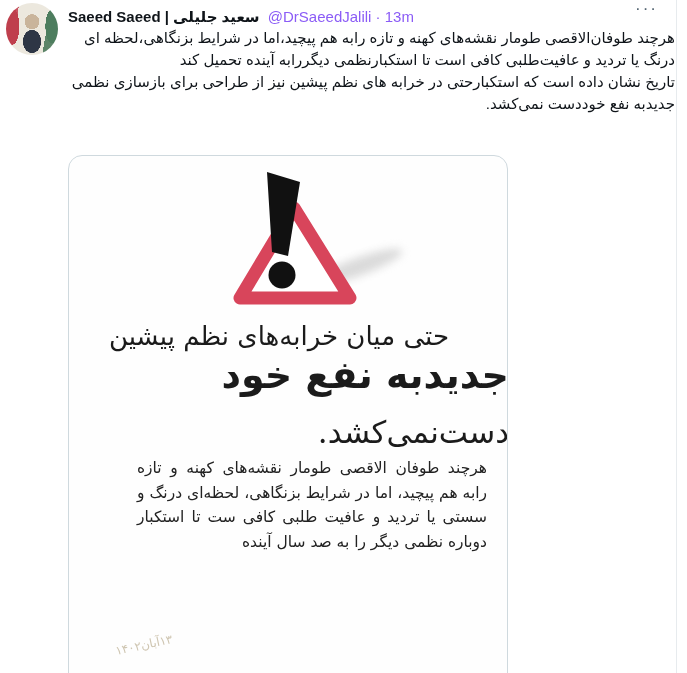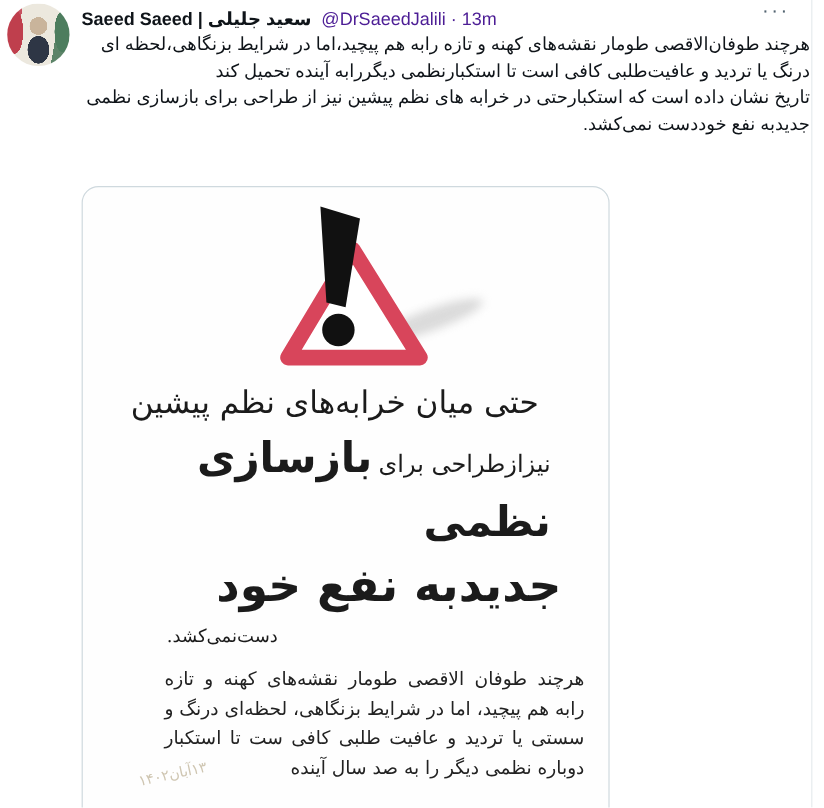--- a/index.html
+++ b/index.html
@@ -19,21 +19,21 @@
       radial-gradient(ellipse 15px 19px at 50% 74%, #2e3645 0 60%, transparent 61%),
       radial-gradient(ellipse 10px 26px at 12% 45%, #bf3f4d 0 70%, transparent 71%),
       radial-gradient(ellipse 9px 24px at 88% 45%, #4d7d5e 0 70%, transparent 71%),
       linear-gradient(100deg,#c75260 0 22%,#ece8de 22% 74%,#5c8468 74%);
   }
   .header-row{
     position:absolute;left:68px;top:7px;right:40px;height:22px;
     font-size:15px;line-height:20px;white-space:nowrap;overflow:hidden;
   }
   .display-name{font-weight:bold;color:#0f1419;}
-  .handle-group{color:#4c1d95;margin-left:4px;}
+  .handle-group{color:#8b5cf6;margin-left:4px;}
   .more-btn{
     position:absolute;top:1px;right:29px;color:#536471;font-size:17px;
     letter-spacing:2px;line-height:16px;cursor:pointer;
   }
   
   .tweet-text{
     position:absolute;top:27px;right:12px;left:68px;
     direction:rtl;text-align:right;
     color:#0f1419;font-size:15px;line-height:22px;
   }
@@ -45,22 +45,22 @@
     overflow:hidden;box-sizing:border-box;
   }
   .warn-icon{position:absolute;left:158px;top:12px;}
   .poster-text{position:absolute;top:160px;left:0;width:440px;direction:rtl;color:#1b1b1b;
     font-family:"DejaVu Serif","DejaVu Sans",serif;}
   .p-l1{font-size:20px;line-height:26px;text-align:right;padding-right:104px;}
   .p-l2{font-size:26px;line-height:34px;padding-right:60px;margin-top:3px;}
   .p-l3{text-align:right;padding-right:50px;margin-top:5px;line-height:48px;}
   .p-l3 .sm{font-size:20px;}
   .p-l3 .bg{font-size:35px;font-weight:bold;}
-  .p-l4{font-size:38px;font-weight:bold;line-height:44px;text-align:center;padding-left:70px;}
-  .p-l5{font-size:15px;line-height:30px;text-align:left;padding-left:70px;margin-top:5px;}
+  .p-l4{font-size:38px;font-weight:bold;line-height:44px;text-align:right;padding-left:70px;}
+  .p-l5{font-size:31px;line-height:30px;text-align:right;padding-left:70px;margin-top:20px;}
   .p-para{
     font-size:15.5px;line-height:24.5px;text-align:justify;
     padding:0 22px 0 68px;margin-top:9px;color:#222;
   }
   .p-date{
     position:absolute;left:46px;top:322px;
     font-size:12px;color:#cfc6b2;transform:rotate(-12deg);
     font-family:"DejaVu Sans",sans-serif;
   }
   .map-footer{position:absolute;left:0;bottom:-28px;width:440px;height:90px;opacity:.75;}
@@ -97,24 +97,20 @@
       </filter>
     </defs>
     <ellipse cx="131" cy="99" rx="47" ry="9" transform="rotate(-20 131 99)" fill="#bdbdbd" opacity="0.55" filter="url(#softblur)"></ellipse>
     <path d="M67,40 L13,130 L123,130 Z" fill="#ffffff" stroke="#d8455b" stroke-width="13" stroke-linejoin="round"></path>
     <path d="M40,4 L73,14 L61,88 L45,84 Z" fill="#111111"></path>
     <circle cx="55" cy="107" r="13.5" fill="#111111"></circle>
   </svg>
 
   <div class="poster-text">
     <div class="p-l2">حتی میان خرابه‌های نظم پیشین</div>
-    <div class="p-l3">
-      <span class="sm">نیزازطراحی برای</span>
-      <span class="bg">بازسازی نظمی</span>
-    </div>
     <div class="p-l4">جدیدبه نفع خود</div>
     <div class="p-l5">دست‌نمی‌کشد.</div>
     <div class="p-para">هرچند طوفان الاقصی طومار نقشه‌های کهنه و تازه رابه هم پیچید، اما در شرایط بزنگاهی، لحظه‌ای درنگ و سستی یا تردید و عافیت طلبی کافی ست تا استکبار دوباره نظمی دیگر را به صد سال آینده</div>
 
     <div class="p-date">۱۳آبان۱۴۰۲</div>
   </div>
 
   <svg class="map-footer" width="440" height="90" viewBox="0 0 440 90">
     <path d="M40,52 Q70,40 110,46 Q150,52 175,44 L185,52 Q150,62 110,56 Q70,52 40,58 Z" fill="#e9e6e0"></path>
     <path d="M150,60 Q210,34 280,42 Q340,50 390,38 Q420,34 440,42 L440,90 L120,90 Q130,70 150,60 Z" fill="#eae7e1"></path>

